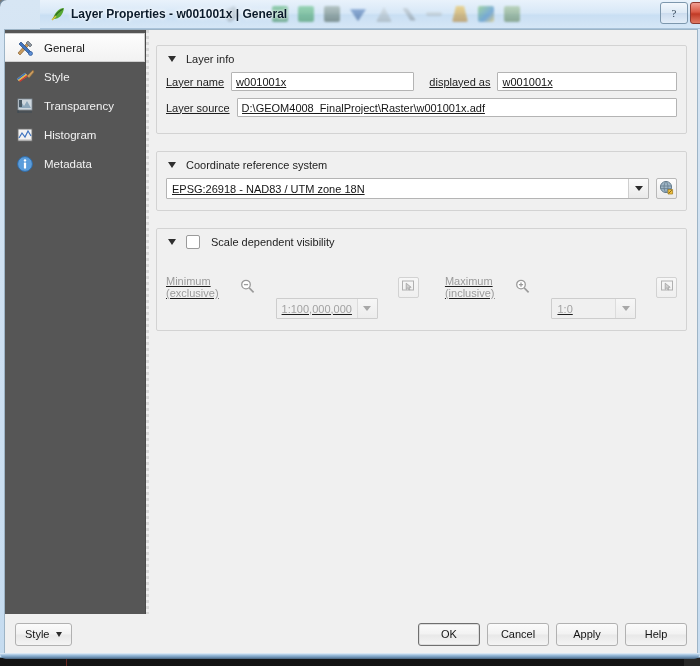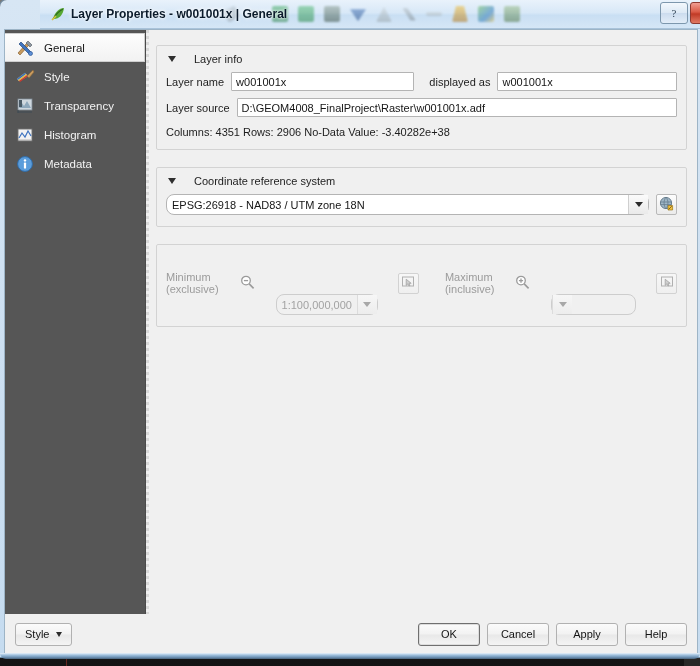--- a/index.html
+++ b/index.html
@@ -113,45 +113,45 @@
     content:"";position:absolute;left:0;top:0;width:3px;height:100%;
     background:repeating-linear-gradient(180deg,#d8d8d8 0 3px,#f0f0f0 3px 6px);
   }
 
   .group{position:relative;margin:0 0 10px 0;padding:14px 10px 10px 10px;}
   .group>.frame{
     position:absolute;left:0;right:0;top:7px;bottom:0;
     border:1px solid #d3d3d3;border-radius:2px;pointer-events:none;
   }
   .group>.ghead{
-    position:relative;z-index:2;display:inline-flex;align-items:center;gap:16px;
+    position:relative;z-index:2;display:inline-flex;align-items:center;gap:8px;
     background:#f0f0f0;padding:0 5px 0 4px;margin:-14px 0 6px -2px;
     font-size:11px;color:#1d1d1d;height:14px;
   }
   .tri{
     width:0;height:0;border-left:4.5px solid transparent;border-right:4.5px solid transparent;
     border-top:6px solid #2f2f2f;margin-right:2px;
   }
-  .gbody{position:relative;z-index:1;}
+  .gbody{position:relative;z-index:1;text-decoration:underline;}
 
   .row{display:flex;align-items:center;gap:7px;margin-bottom:7px;}
   .lbl{font-size:11px;color:#1d1d1d;white-space:nowrap;}
   .lbl.dim{color:#9b9b9b;}
   input.tf{
     height:19px;border:1px solid #b4b4b4;background:#fff;border-radius:1px;
     font-family:"Liberation Sans",sans-serif;font-size:11px;color:#151515;
     padding:0 4px;outline:none;box-sizing:border-box;
   }
   input.tf:disabled{background:#f0f0f0;color:#a0a0a0;border-color:#cdcdcd;}
   .info{font-size:11px;color:#1d1d1d;margin:9px 0 2px 0;}
 
   
   .combo{
     display:flex;align-items:stretch;height:21px;
-    border:1px solid #b4b4b4;border-radius:8px;background:#fff;box-sizing:border-box;justify-content:space-between;
+    border:1px solid #b4b4b4;border-radius:1px;background:#fff;box-sizing:border-box;justify-content:space-between;
   }
   .combo .val{flex:1;display:flex;align-items:center;padding:0 5px;font-size:11px;color:#151515;min-width:0;white-space:nowrap;overflow:hidden;}
   .combo .arrow{
     width:19px;border-left:1px solid #cfcfcf;
     background:linear-gradient(180deg,#fbfbfb,#eaeaea);
     display:flex;align-items:center;justify-content:center;
   }
   .combo .arrow i{
     width:0;height:0;border-left:4px solid transparent;border-right:4px solid transparent;
     border-top:5px solid #2b2b2b;display:block;
@@ -318,21 +318,20 @@
               <input class="tf" style="width: 196px;" value="w001001x">
               <span class="lbl" style="margin-left:8px">displayed as</span>
               <input class="tf" style="width: 192px;" value="w001001x">
             </div>
 
             <div class="row">
               <span class="lbl">Layer source</span>
               <input class="tf" style="width: 447px;" value="D:\GEOM4008_FinalProject\Raster\w001001x.adf">
             </div>
 
-            <div class="info">Columns: 4351  Rows: 2906  No-Data Value: -3.40282e+38</div>
           </div>
         </div>
 
         <div class="group">
           <div class="frame"></div>
           <div class="ghead">
             <span class="tri"></span>
             <span>Coordinate reference system</span>
           </div>
           <div class="gbody">
@@ -353,20 +352,25 @@
                     <path d="M9.6 13.4 L12.8 10.2" stroke="#6c5210" stroke-width=".8"></path>
                   </svg>
                 </span>
               </div>
             </div>
           </div>
         </div>
 
         <div class="group">
           <div class="frame"></div>
+          <div class="ghead">
+            <span class="tri"></span>
+            <span style="width:12px;height:12px;border:1px solid #9b9b9b;background:#fff;border-radius:2px;display:inline-block;margin-right:3px;"></span>
+            <span>Scale dependent visibility</span>
+          </div>
           <div class="gbody">
             <div class="row" style="margin-bottom:2px;gap:20px">
 
               <span class="lbl dim" style="line-height:12px;text-align:left">
                 <span>Minimum</span><br>
                 <span>(exclusive)</span>
               </span>
               <span style="flex:0 0 17px">
                 <svg width="17" height="17" viewBox="0 0 17 17">
                   <circle cx="7" cy="6.6" r="4.3" fill="#fff" stroke="#9b9b9b" stroke-width="1.3"></circle>
@@ -394,20 +398,21 @@
                 <span>(inclusive)</span>
               </span>
               <span style="flex:0 0 17px">
                 <svg width="17" height="17" viewBox="0 0 17 17">
                   <circle cx="7" cy="6.6" r="4.3" fill="#fff" stroke="#9b9b9b" stroke-width="1.3"></circle>
                   <path d="M4.9 6.6 H9.1 M7 4.5 V8.7" stroke="#9b9b9b" stroke-width="1.3"></path>
                   <path d="M10.2 9.9 L14.6 14.4" stroke="#9b9b9b" stroke-width="1.6"></path>
                 </svg>
               </span>
               <div class="combo dis" style="width:129px">
+                <span class="val">1:0</span>
                 <span class="arrow">
                     <i></i>
                   </span>
               </div>
               <div class="sqbtn dis">
                 <span>
                   <svg width="14" height="14" viewBox="0 0 14 14">
                     <rect x="1.5" y="2" width="11" height="9" fill="none" stroke="#b0b0b0" stroke-width="1"></rect>
                     <path d="M5.2 4.2 L5.2 10.4 L6.9 8.8 L8 11 L9 10.4 L8 8.3 L10.2 8.3 Z" fill="#cfcfcf" stroke="#9b9b9b" stroke-width=".7"></path>
                   </svg>

